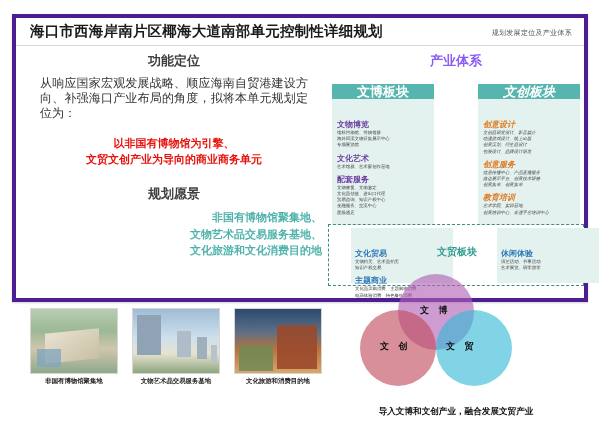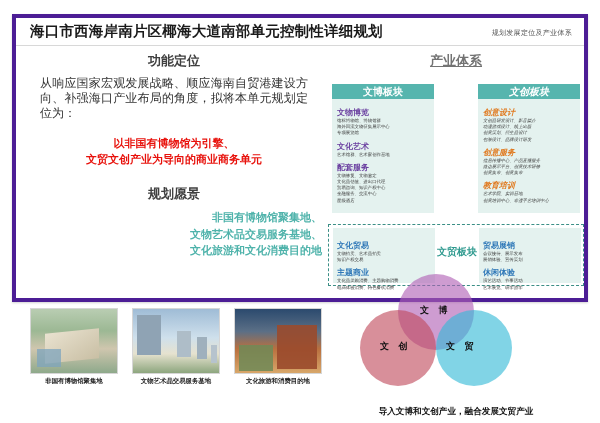--- a/index.html
+++ b/index.html
@@ -33,36 +33,36 @@
   .p1:before{content:"";position:absolute;left:14px;top:22px;width:54px;height:30px;background:linear-gradient(150deg,#e9e2d0,#c9bfa4);transform:skewY(-6deg);}
   .p1:after{content:"";position:absolute;left:6px;top:40px;width:24px;height:18px;background:#7ea4bd;opacity:.75;}
   .p2{background:linear-gradient(#9fbcd6 0%,#cfe0ec 45%,#e6e2cf 70%,#8da67e 100%);}
   .p2:before{content:"";position:absolute;left:4px;top:6px;width:24px;height:40px;background:#8fa3b4;}
   .p2:after{content:"";position:absolute;left:44px;top:22px;width:14px;height:26px;background:#aebdc8;box-shadow:18px 4px 0 -2px #9fb0bd,30px 10px 0 -4px #b6c3cd;}
   .p3{background:linear-gradient(#2b4a6e 0%,#5b6f86 35%,#b9703f 62%,#d8a76a 100%);}
   .p3:before{content:"";position:absolute;right:4px;top:16px;width:40px;height:44px;background:#9a4a2c;opacity:.9;}
   .p3:after{content:"";position:absolute;left:4px;top:36px;width:34px;height:26px;background:#6e8a57;opacity:.85;}
   
   .right{position:absolute;left:312px;top:34px;width:256px;}
-  .ind-title{text-align:center;font-size:13px;font-weight:700;color:#737373;margin:0 0 6px 0;text-decoration:underline;}
+  .ind-title{text-align:center;font-size:13px;font-weight:700;color:#8b5cf6;margin:0 0 6px 0;}
   .boards{position:relative;height:175px;}
   .board{position:absolute;top:8px;width:102px;}
   .board.b-left{left:4px;}
   .board.b-right{left:150px;font-style:italic;}
-  .board-hd{height:15px;line-height:15px;text-align:center;color:#fff;font-weight:700;font-size:10px;background:#56b5ae;}
-  .board-bd{background:#e4f2ef;padding:8px 4px 5px 5px;box-sizing:border-box;min-height:102px;}
+  .board-hd{height:15px;line-height:15px;text-align:center;color:#fff;font-weight:700;font-size:13px;background:#56b5ae;}
+  .board-bd{background:#e4f2ef;padding:20px 4px 5px 5px;box-sizing:border-box;min-height:102px;}
   .board.b-right .board-bd{background:#e4f2ef;}
   .grp{margin-bottom:4px;}
   .grp-t{font-size:8px;font-weight:700;line-height:11px;}
   .b-left .grp-t{color:#6a3fa0;}
   .b-right .grp-t{color:#e07a20;}
   .grp-l{font-size:4.4px;line-height:6.2px;color:#3a3a3a;white-space:nowrap;}
   
   .trade{position:absolute;left:0px;top:148px;width:256px;height:62px;border:1px dashed #3b8f86;box-sizing:border-box;}
-  .tr-col{position:absolute;top:3px;width:102px;height:55px;background:#e4f2ef;padding:12px 4px;box-sizing:border-box;}
+  .tr-col{position:absolute;top:3px;width:102px;height:55px;background:#e4f2ef;padding:20px 4px;box-sizing:border-box;margin-left:18px;}
   .tr-col.tl{left:4px;}
   .tr-col.tr{left:150px;}
   .tr-col .grp-t{font-size:8px;font-weight:700;color:#2f78b8;line-height:11px;}
   .tr-mid{position:absolute;left:106px;top:20px;width:44px;text-align:center;font-size:10px;font-weight:700;color:#2f9a8f;}
   
   .venn{position:absolute;left:18px;top:222px;width:220px;height:100px;}
   .circ{position:absolute;width:76px;height:76px;border-radius:50%;opacity:.62;}
   .c-top{left:52px;top:0px;background:#b05fb5;}
   .c-left{left:14px;top:36px;background:#c04a5c;}
   .c-right{left:90px;top:36px;background:#33b9d6;}
@@ -176,25 +176,20 @@
             <div class="grp-t">主题商业</div>
             <div class="grp-l">文化品类购消费、主题购物消费</div>
             <div class="grp-l">电商体验消费、特色餐饮消费</div>
           </div>
         </div>
 
         <div class="tr-mid">文贸板块</div>
 
         <div class="tr-col tr">
           <div class="grp">
-            <div class="grp-t">贸易展销</div>
-            <div class="grp-l">会议接待、展示发布</div>
-            <div class="grp-l">展销体验、宣传策划</div>
-          </div>
-          <div class="grp">
             <div class="grp-t">休闲体验</div>
             <div class="grp-l">演艺活动、节事活动</div>
             <div class="grp-l">艺术展览、研学游学</div>
           </div>
         </div>
       </div>
     </div>
 
     <div class="venn">
       <div class="circ c-top"></div>

